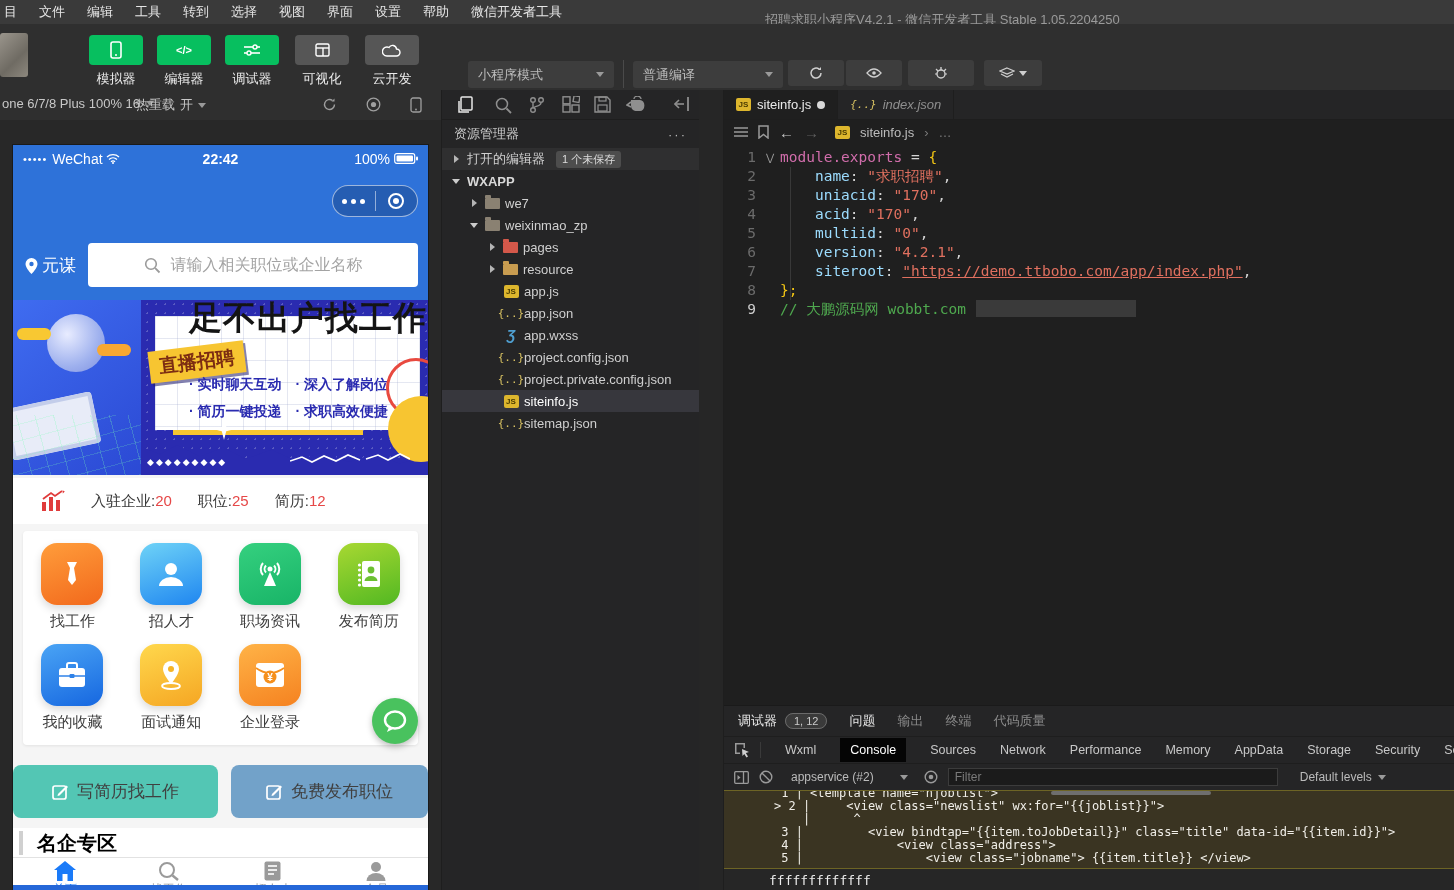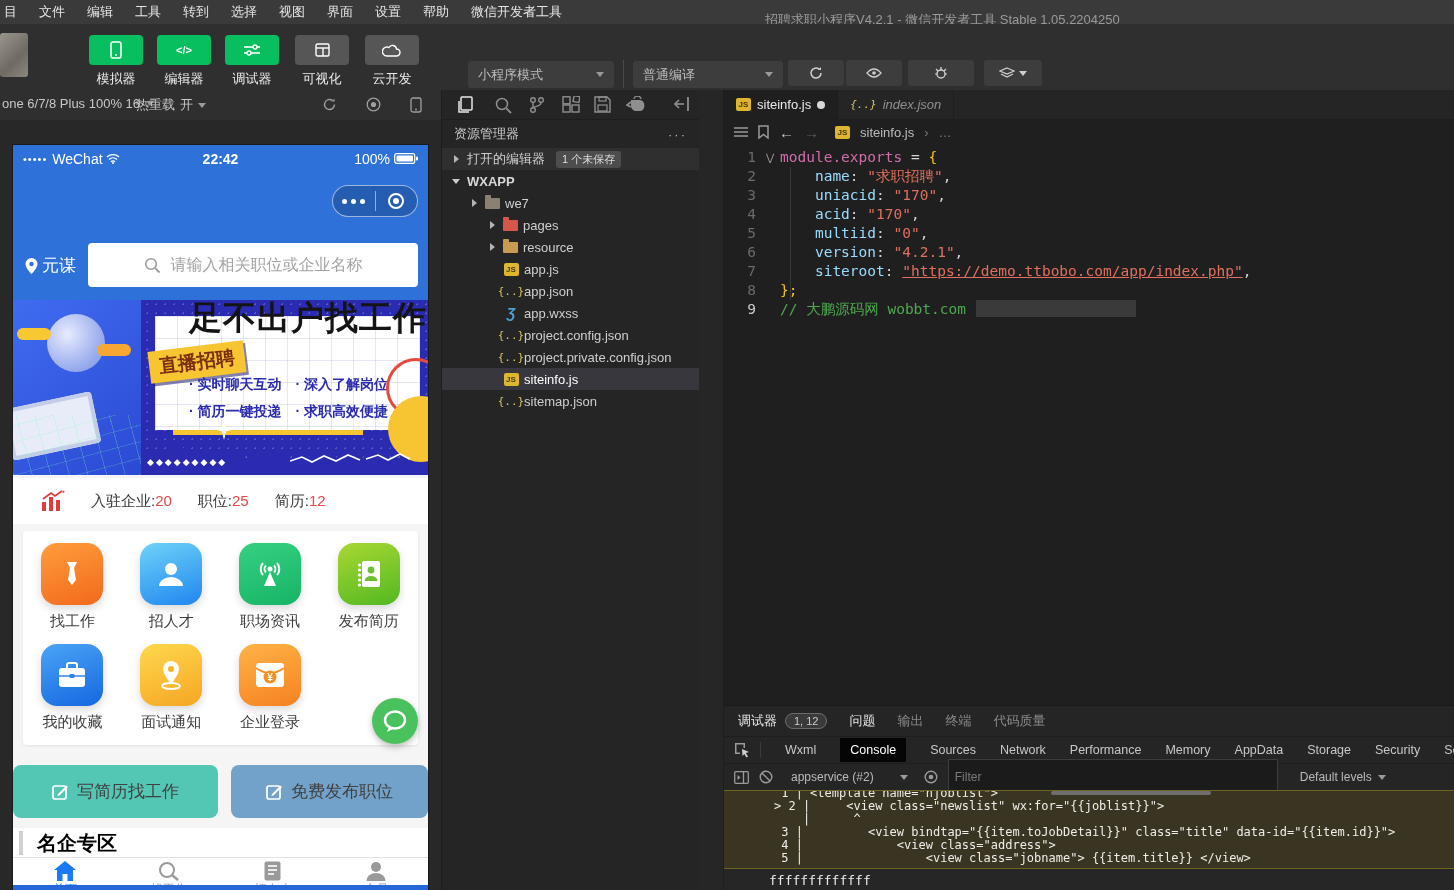--- a/index.html
+++ b/index.html
@@ -208,21 +208,21 @@
   #dbg-tabs { height:30px; display:flex; align-items:center; gap:22px; padding-left:14px; font-size:13px; }
   #dbg-tabs .on { color:#e8e8e8; } #dbg-tabs .dim { color:#8a8a8a; }
   .badge2 { border:1px solid #6a6a6a; background:#3a3a3a; color:#ccc; font-size:11px;
     border-radius:9px; padding:1px 8px; margin-left:8px; }
   #dt-row { height:28px; display:flex; align-items:center; gap:24px; padding-left:10px;
     font-size:12.5px; color:#c8c8c8; border-top:1px solid #1e1e1e; border-bottom:1px solid #1e1e1e; }
   #dt-row .con { background:#050505; color:#fff; padding:5px 10px; }
   #dt-row .insp { display:flex; align-items:center; padding-right:10px; border-right:1px solid #3a3a3a; }
   #con-bar { height:26px; display:flex; align-items:center; gap:10px; padding-left:10px;
     font-size:12px; color:#bbb; }
-  #con-bar input { width:330px; height:36px; background:#1b1b1b; border:1px solid #3c3c3c;
+  #con-bar input { width:330px; height:18px; background:#1b1b1b; border:1px solid #3c3c3c;
     color:#ccc; font-size:12px; padding:0 6px; outline:none; }
   #con-bar input::placeholder { color:#7a7a7a; }
   #con-bar .lv { margin-left:12px; display:flex; gap:6px; align-items:center; }
   #warnblk { position:relative; height:79px; background:#3a3422; border-top:1px solid #6d6425;
     border-bottom:1px solid #6d6425; color:#f0eee8; font-family:"DejaVu Sans Mono",monospace;
     font-size:12px; line-height:13px; padding:2px 0 0 50px; overflow:hidden; }
   #warnblk pre { font-family:inherit; }
   #warnblk .first { margin-top:-6px; }
   #hscroll { position:absolute; right:244px; top:0; width:160px; height:4px; background:#6e6e6e; border-radius:2px; }
   #tailrow { height:22px; background:#262626; color:#ececec; font-family:"DejaVu Sans Mono",monospace;
@@ -742,20 +742,27 @@
         </span>
       <span>WXAPP</span>
     </div>
     <div class="trow ind1">
       <span class="arr">
           <span class="tri-r"></span>
         </span>
         <span class="folder"></span>
       <span>we7</span>
     </div>
+    <div class="trow ind1">
+      <span class="arr">
+          <span class="tri-d" style="border-top-color:#ccc"></span>
+        </span>
+        <span class="folder"></span>
+      <span>weixinmao_zp</span>
+    </div>
     <div class="trow ind2">
       <span class="arr">
           <span class="tri-r"></span>
         </span>
         <span class="folder red"></span>
       <span>pages</span>
     </div>
     <div class="trow ind2">
       <span class="arr">
           <span class="tri-r"></span>

